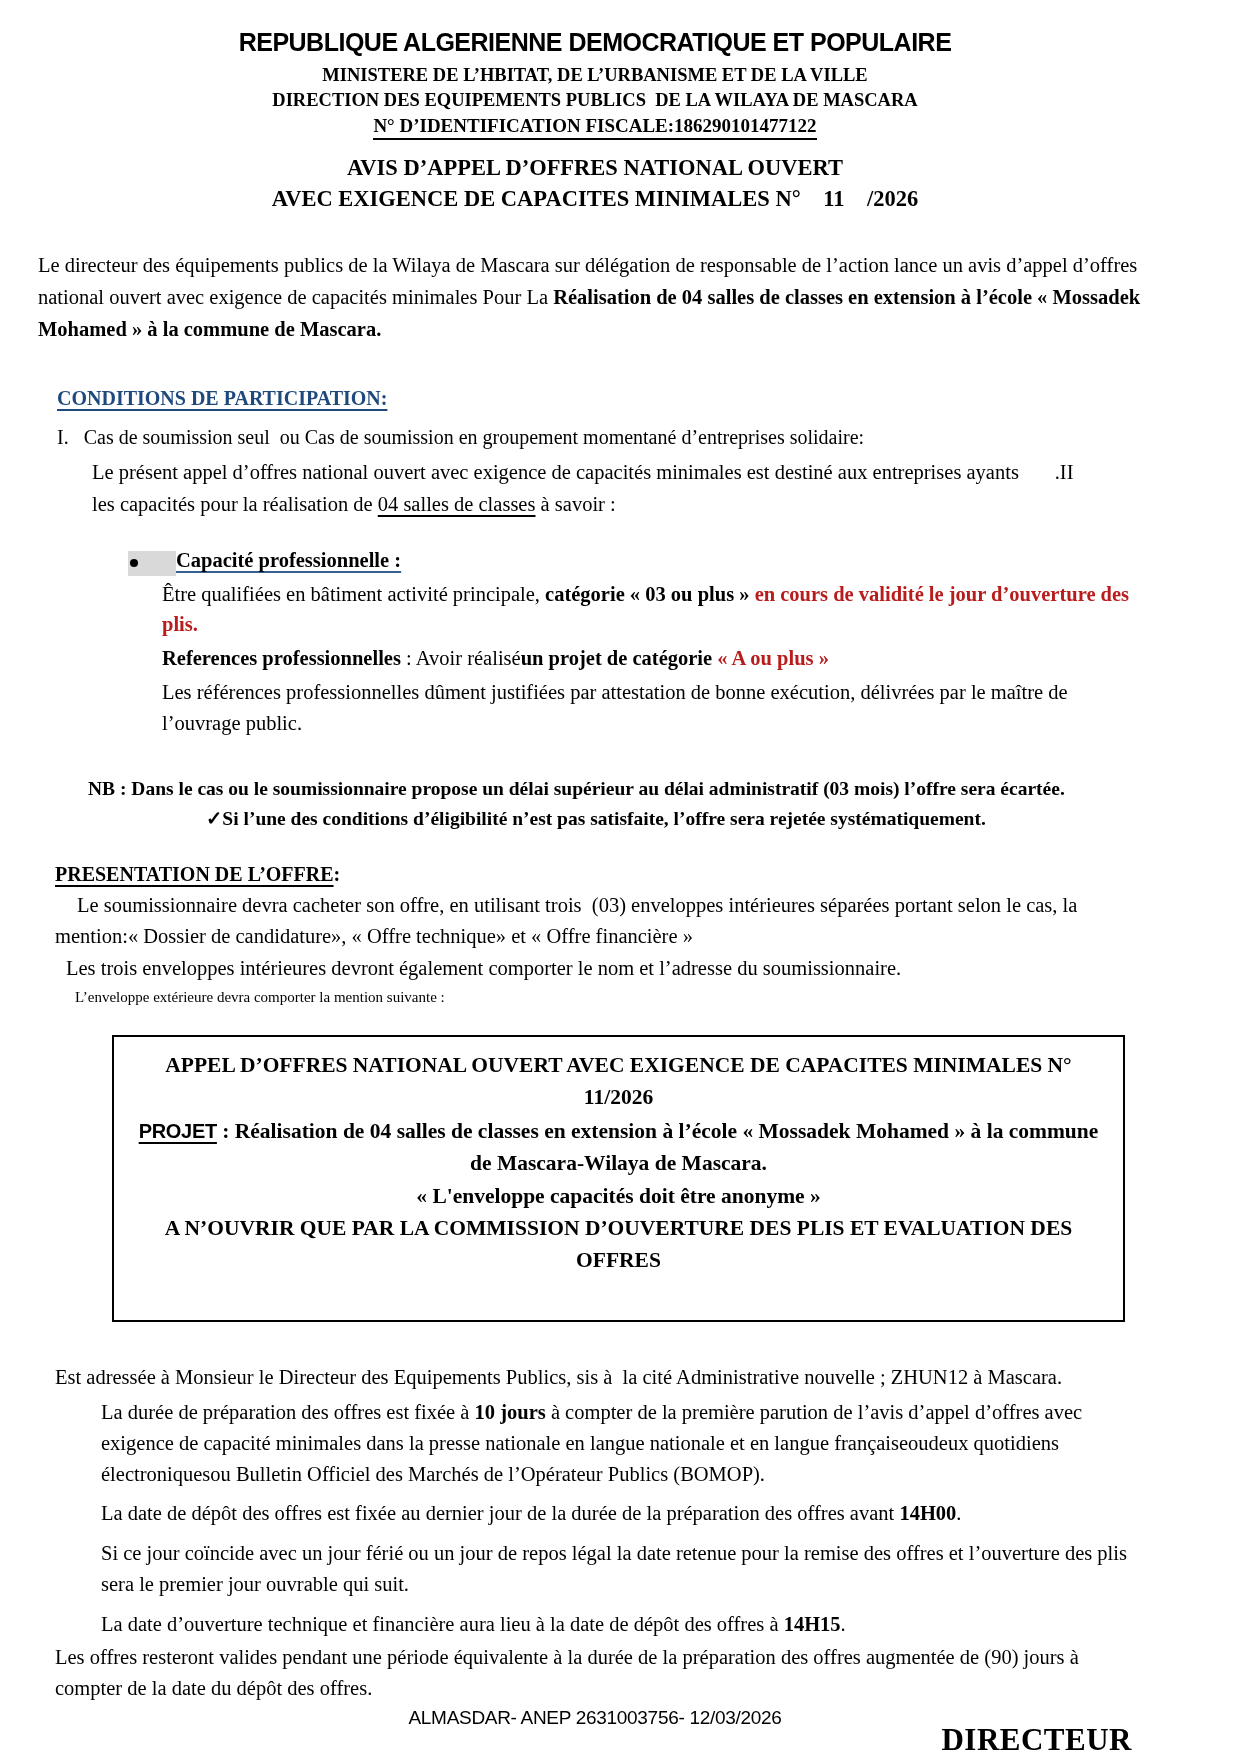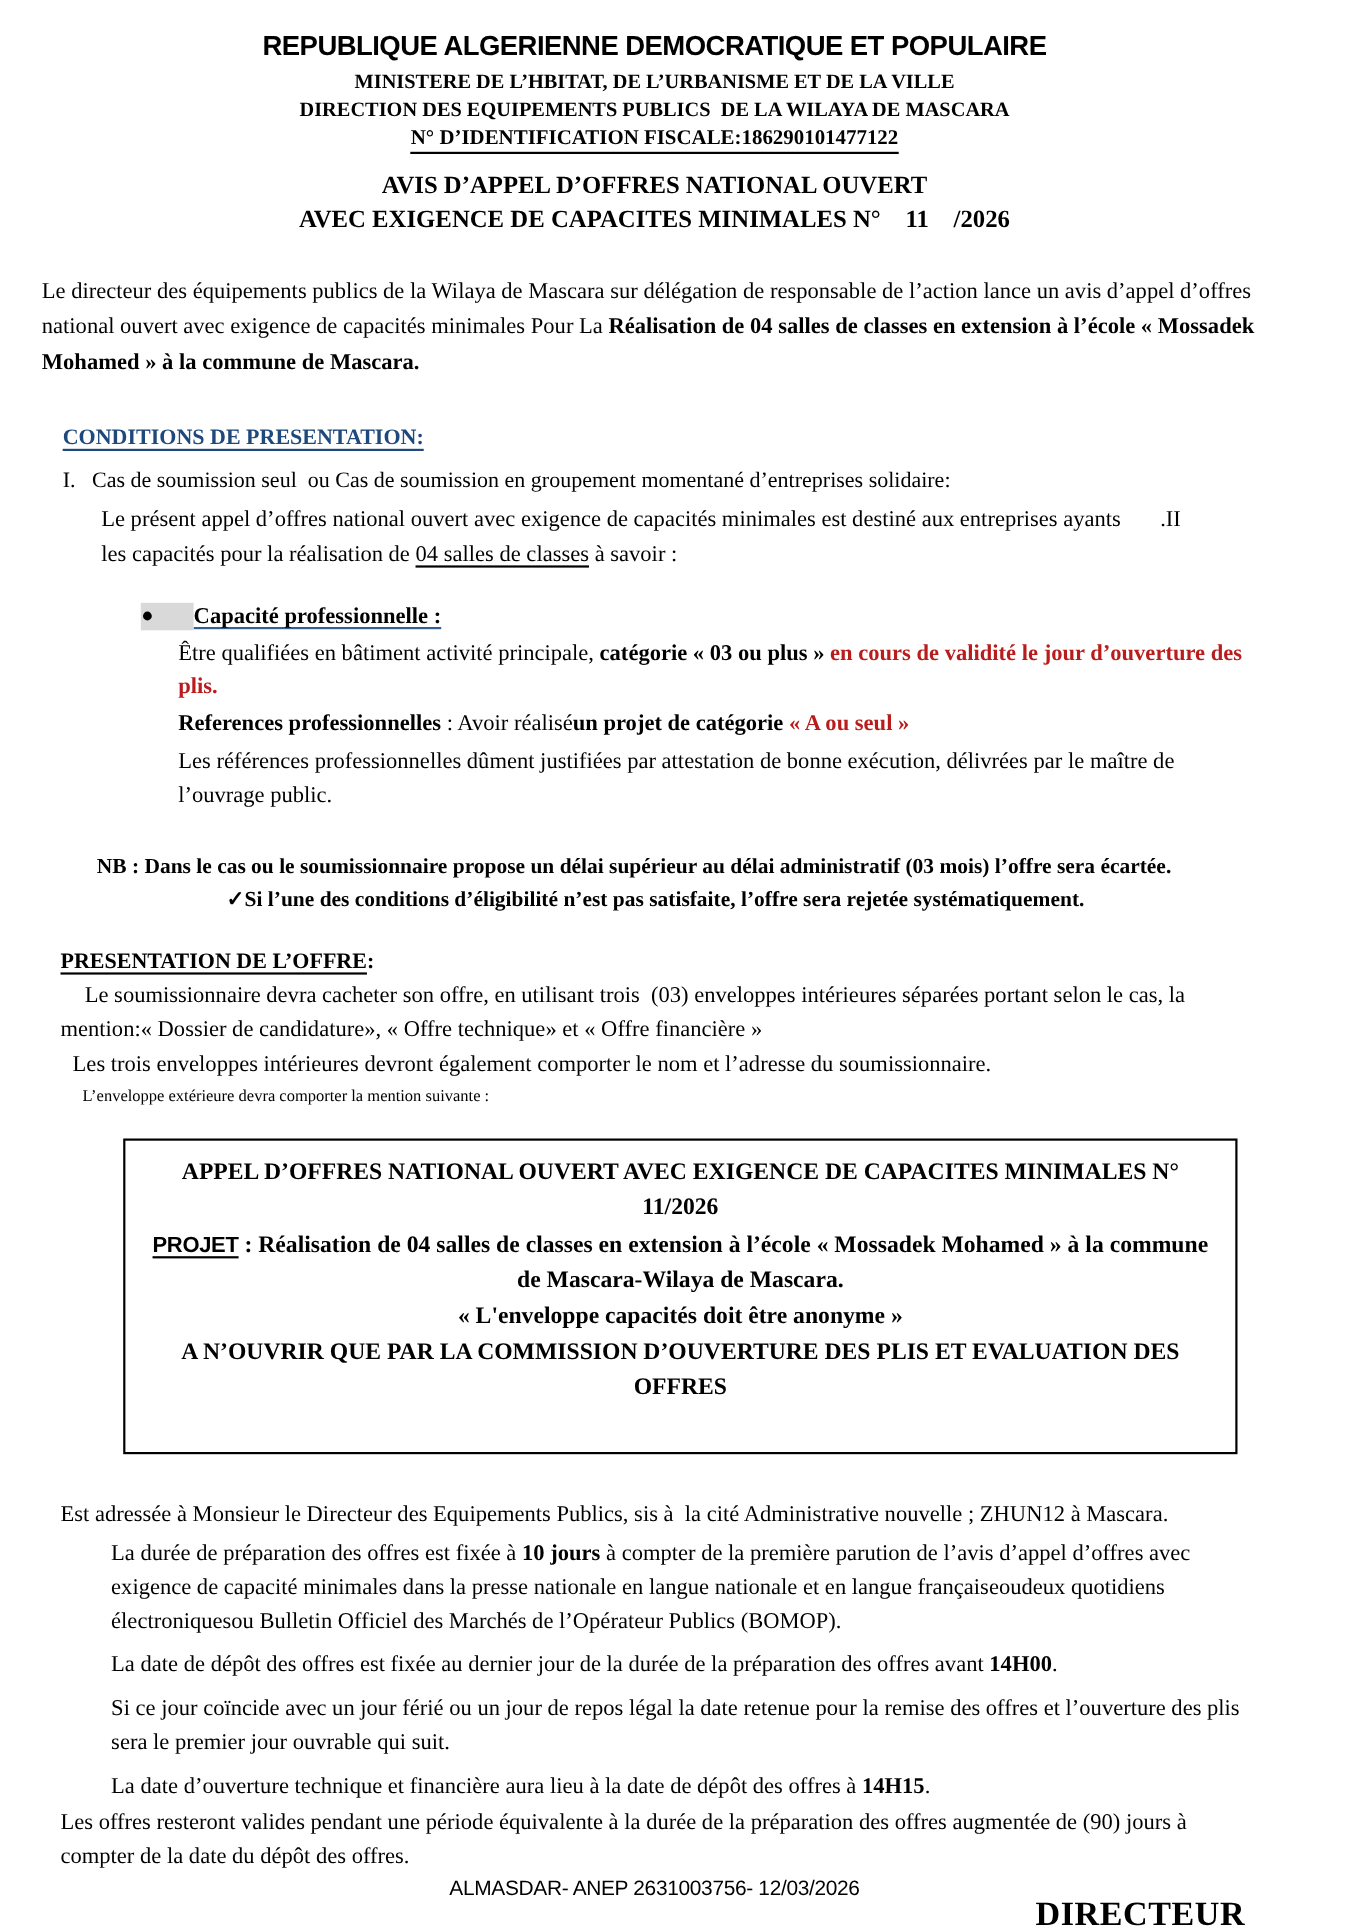--- a/index.html
+++ b/index.html
@@ -21,21 +21,21 @@
   .b { font-weight:700; }
   .red { color:#b91c1c; font-weight:700;margin-top:24px; }
 
   
   .cond-h { margin:42px 0 0 57px; font-size:20px; font-weight:700; color:#1F497D; text-decoration:underline; text-decoration-thickness:2px; text-underline-offset:4px; }
   .item-i { margin:16px 0 0 57px; font-size:20px; }
   .cond-p { margin:8px 0 0 92px; font-size:20.5px; line-height:1.55; }
   .u-black { text-decoration:underline; text-decoration-thickness:2px; text-underline-offset:4px; }
 
   .blist { margin-top:24px; }
-  .brow { display:flex; align-items:center; margin-left:88px; margin-right:60px; font-size:20.5px; line-height:1.5;padding-left:40px; }
+  .brow { display:flex; align-items:flex-end; margin-left:88px; margin-right:60px; font-size:20.5px; line-height:1.5;padding-left:40px; }
   .brow + .brow { margin-top:3px; }
   .cap-marker { width:48px; height:25px; background:#D9D9D9; flex:none; position:relative; }
   .dot { position:absolute; left:2px; top:8px; width:8px; height:8px; border-radius:50%; background:#000; }
   .cap-label { font-weight:700; text-decoration:underline; text-decoration-color:#365F91; text-decoration-thickness:2px; text-underline-offset:4px; }
   .sq-marker { flex:none; width:30px; padding-top:10px; }
   .sq { width:8px; height:8px; background:#1F3864; }
   .sub-ind { margin-left:92px; }
 
   
   .nb { margin:36px 60px 0 88px; font-weight:700; font-size:19.5px; line-height:1.5; }
@@ -81,21 +81,21 @@
     <div class="hdr-l3 pre">DIRECTION DES EQUIPEMENTS PUBLICS  DE LA WILAYA DE MASCARA</div>
     <div class="hdr-l4"><span class="pre">N° D’IDENTIFICATION FISCALE:186290101477122</span></div>
     <div class="hdr-t">
         <div class="pre">AVIS D’APPEL D’OFFRES NATIONAL OUVERT</div>
         <div class="pre">AVEC EXIGENCE DE CAPACITES MINIMALES N°    11    /2026</div>
       </div>
   </div>
 
   <p class="intro"><span class="pre">Le directeur des équipements publics de la Wilaya de Mascara sur délégation de responsable de l’action lance un avis d’appel d’offres national ouvert avec exigence de capacités minimales Pour La </span><span class="b pre">Réalisation de 04 salles de classes en extension à l’école « Mossadek Mohamed » à la commune de Mascara.</span></p>
 
-  <div class="cond-h pre">CONDITIONS DE PRESENTATION:</div>
+  <div class="cond-h pre">CONDITIONS DE PARTICIPATION:</div>
 
   <div class="item-i pre">I.   Cas de soumission seul  ou Cas de soumission en groupement momentané d’entreprises solidaire:</div>
 
   <div class="cond-p">
       <div class="pre">Le présent appel d’offres national ouvert avec exigence de capacités minimales est destiné aux entreprises ayants       .II</div>
       <div><span class="pre">les capacités pour la réalisation de </span><span class="u-black pre">04 salles de classes</span><span class="pre"> à savoir :</span></div>
     </div>
 
   <div class="blist">
     <div class="brow">
@@ -103,21 +103,21 @@
           <span class="dot"></span>
         </span>
         <span class="cap-label pre">Capacité professionnelle :</span>
       </div>
     <div class="brow sub-ind">
         <span class="sq-marker"><span class="sq"></span></span>
         <span><span class="pre">Être qualifiées en bâtiment activité principale, </span><span class="b pre">catégorie « 03 ou plus » </span><span class="red pre">en cours de validité le jour d’ouverture des plis.</span></span>
       </div>
     <div class="brow sub-ind">
         <span class="sq-marker"><span class="sq"></span></span>
-        <span><span class="b pre">References professionnelles</span><span class="pre"> : Avoir réalisé</span><span class="b pre">un projet de catégorie </span><span class="red pre">« A ou seul »</span></span>
+        <span><span class="b pre">References professionnelles</span><span class="pre"> : Avoir réalisé</span><span class="b pre">un projet de catégorie </span><span class="red pre">« A ou plus »</span></span>
       </div>
     <div class="brow sub-ind">
         <span class="sq-marker"><span class="sq"></span></span>
         <span class="pre">Les références professionnelles dûment justifiées par attestation de bonne exécution, délivrées par le maître de l’ouvrage public.</span>
       </div>
   </div>
 
   <div class="nb">
       <div class="pre">NB : Dans le cas ou le soumissionnaire propose un délai supérieur au délai administratif (03 mois) l’offre sera écartée.</div>
       <div class="nb-l2 pre">✓Si l’une des conditions d’éligibilité n’est pas satisfaite, l’offre sera rejetée systématiquement.</div>

